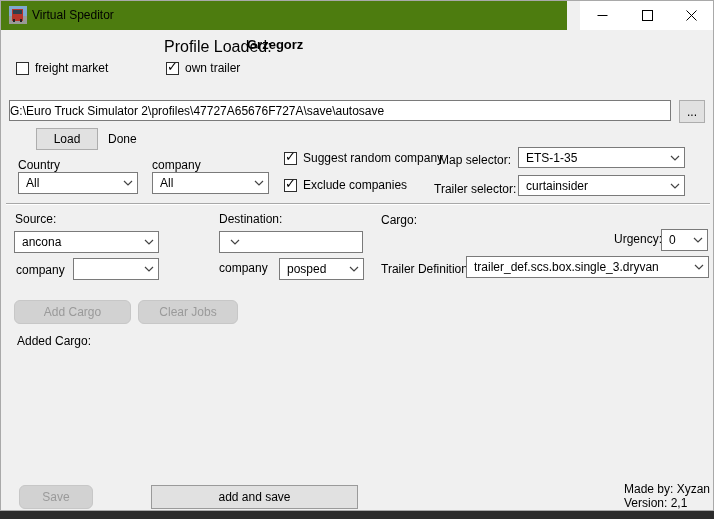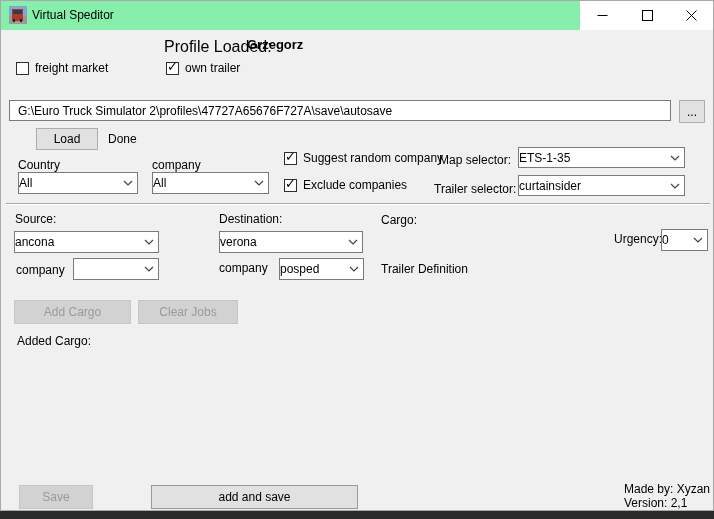--- a/index.html
+++ b/index.html
@@ -1,35 +1,35 @@
 <!DOCTYPE html>
 <html><head>
 <meta charset="utf-8">
 <style>
   * { margin:0; padding:0; box-sizing:border-box; }
   body { background:#ffffff; }
   .stage { position:relative; width:714px; height:519px; overflow:hidden;
            font-family:"Liberation Sans", sans-serif; color:#000; background:#ffffff; }
   .window { position:absolute; left:0; top:0; width:714px; height:511px;
             background:#f0f0f0; border:1px solid #a9a9a9; }
-  .titlebar { position:absolute; left:0; top:0; width:712px; height:29px; background:#86efac; }
+  .titlebar { position:absolute; left:0; top:0; width:566px; height:29px; background:#4d7c0f; }
   .app-icon { position:absolute; left:8px; top:5px; width:18px; height:18px; }
   .title-text { position:absolute; left:31px; top:7px; font-size:12px; white-space:nowrap; }
   .capbtn { position:absolute; top:0; width:45px; height:29px; display:flex;
             align-items:center; justify-content:center; background:#ffffff; }
   .lbl { position:absolute; font-size:12px; white-space:nowrap; }
   .bold { font-weight:bold;text-align:right; }
   .textbox { position:absolute; background:#ffffff; border:1px solid #7a7a7a;
-             font-family:"Liberation Sans", sans-serif; font-size:12px; padding:0 8px; }
+             font-family:"Liberation Sans", sans-serif; font-size:12px; padding:0 0; }
   .btn { position:absolute; background:#e1e1e1; border:1px solid #adadad; font-size:12px;
          display:flex; align-items:center; justify-content:center;
          font-family:"Liberation Sans", sans-serif; }
-  .btn.disabled { background:#d2d2d2; border-color:#c7c7c7; color:#9a9a9a; }
+  .btn.disabled { background:#d2d2d2; border-color:#c7c7c7; color:#9a9a9a;border-radius:6px; }
   .combo { position:absolute; background:#ffffff; border:1px solid #7a7a7a; font-size:12px;
-           display:flex; align-items:center; padding:0 4px 0 0; }
+           display:flex; align-items:center; padding:0 4px 0 7px; }
   .combo .val { flex:1; overflow:hidden; white-space:nowrap; }
   .combo svg { flex:none; margin-left:3px; }
   .cbrow { position:absolute; display:flex; align-items:center; gap:6px; font-size:12px; }
   .cb { width:13px; height:13px; background:#ffffff; border:1px solid #2e2e2e;
         position:relative; flex:none; }
   .cb.checked::after { content:"✓"; position:absolute; left:0px; top:-4px;
                        font-size:13px; color:#000; }
   .separator { position:absolute; left:5px; top:202px; width:704px; height:2px;
                border-top:1px solid #a8a8a8; border-bottom:1px solid #ffffff; }
   .bottom-strip { position:absolute; left:0; top:511px; width:714px; height:8px;
@@ -140,21 +140,20 @@
     <span class="lbl" style="left:14px; top:211px;">Source:</span>
     <div class="combo" style="left:13px; top:230px; width:145px; height:22px;">
       <span class="val">ancona</span>
       <svg width="10" height="6">
           <polyline points="1,1 5,5 9,1" fill="none" stroke="#444" stroke-width="1.2"></polyline>
         </svg>
     </div>
 
     <span class="lbl" style="left:218px; top:211px;">Destination:</span>
     <div class="combo" style="left:218px; top:230px; width:144px; height:22px;">
-      <span class="val">verona</span>
       <svg width="10" height="6">
           <polyline points="1,1 5,5 9,1" fill="none" stroke="#444" stroke-width="1.2"></polyline>
         </svg>
     </div>
 
     <span class="lbl" style="left:380px; top:212px;">Cargo:</span>
 
     <span class="lbl" style="left:613px; top:231px;">Urgency:</span>
     <div class="combo" style="left:660px; top:228px; width:47px; height:22px;">
       <span class="val">0</span>
@@ -173,20 +172,26 @@
 
     <span class="lbl" style="left:218px; top:260px;">company</span>
     <div class="combo" style="left:278px; top:257px; width:85px; height:22px;">
       <span class="val">posped</span>
       <svg width="10" height="6">
           <polyline points="1,1 5,5 9,1" fill="none" stroke="#444" stroke-width="1.2"></polyline>
         </svg>
     </div>
 
     <span class="lbl" style="left:380px; top:261px;">Trailer Definition</span>
+    <div class="combo" style="left:465px; top:255px; width:243px; height:22px;">
+      <span class="val">trailer_def.scs.box.single_3.dryvan</span>
+      <svg width="10" height="6">
+          <polyline points="1,1 5,5 9,1" fill="none" stroke="#444" stroke-width="1.2"></polyline>
+        </svg>
+    </div>
 
     <div class="btn disabled" style="left:13px; top:299px; width:117px; height:24px;">
       <span>Add Cargo</span>
     </div>
     <div class="btn disabled" style="left:137px; top:299px; width:100px; height:24px;">
       <span>Clear Jobs</span>
     </div>
     <span class="lbl" style="left:16px; top:333px;">Added Cargo:</span>
 
     <div class="btn disabled" style="left:18px; top:484px; width:74px; height:24px;">

